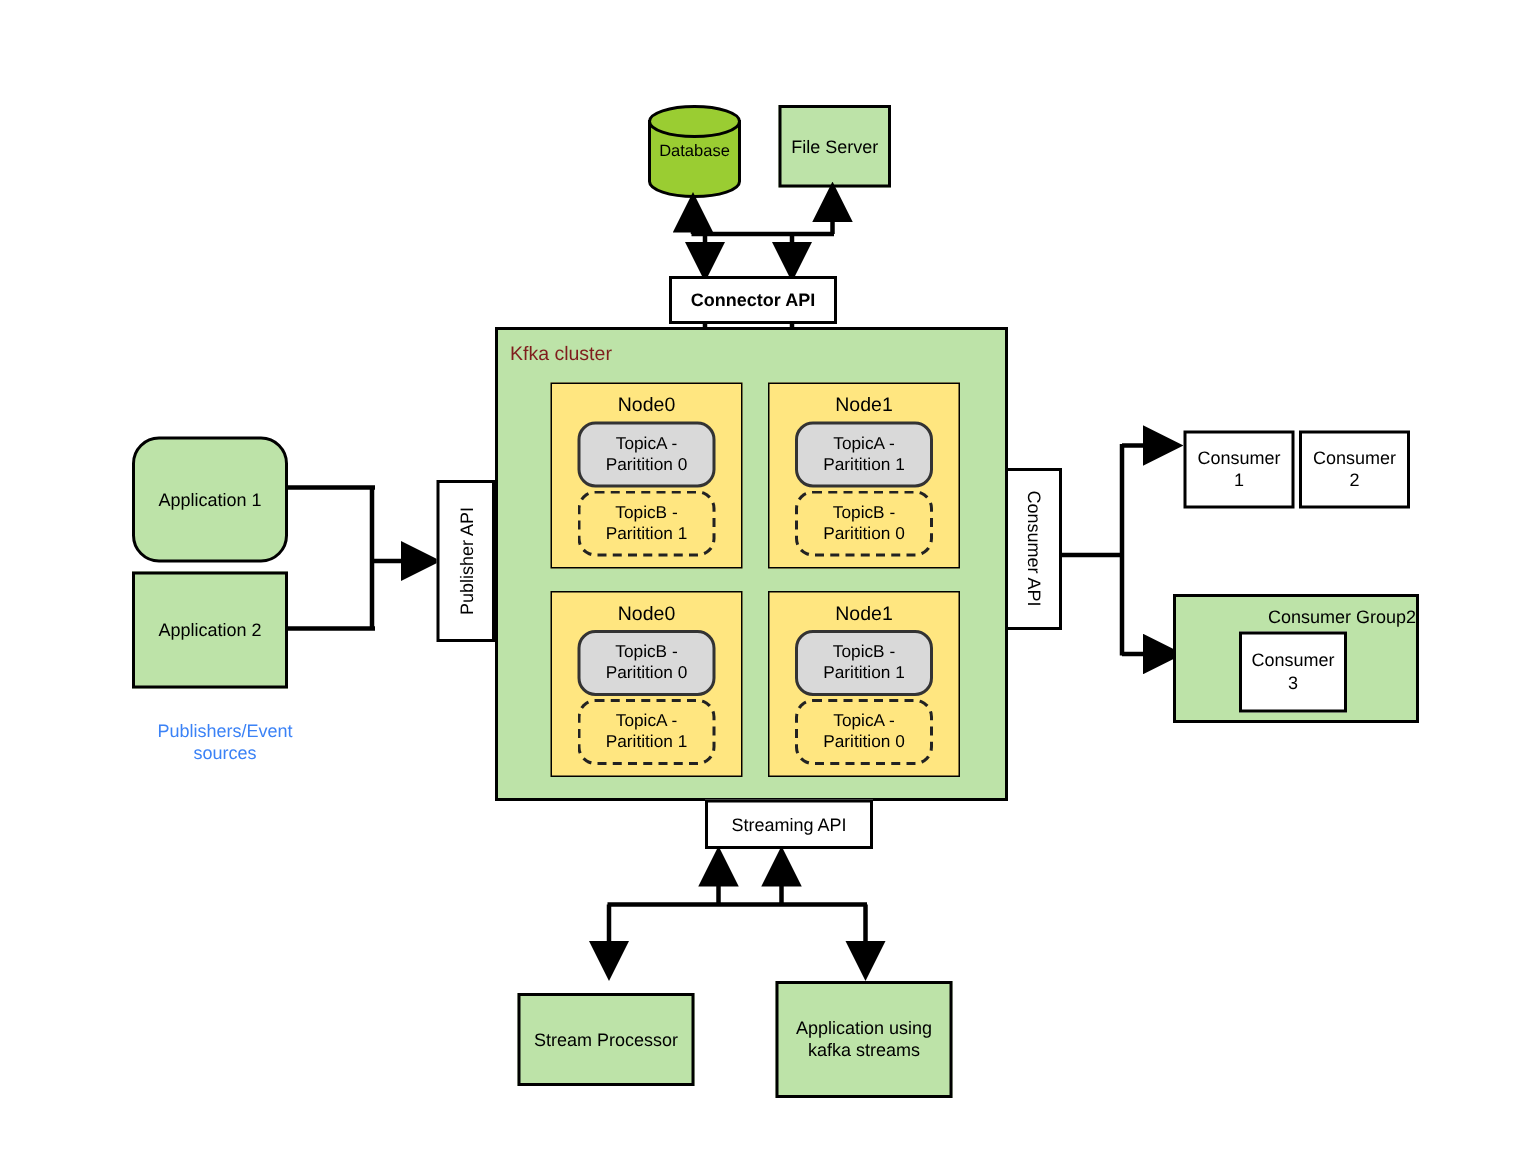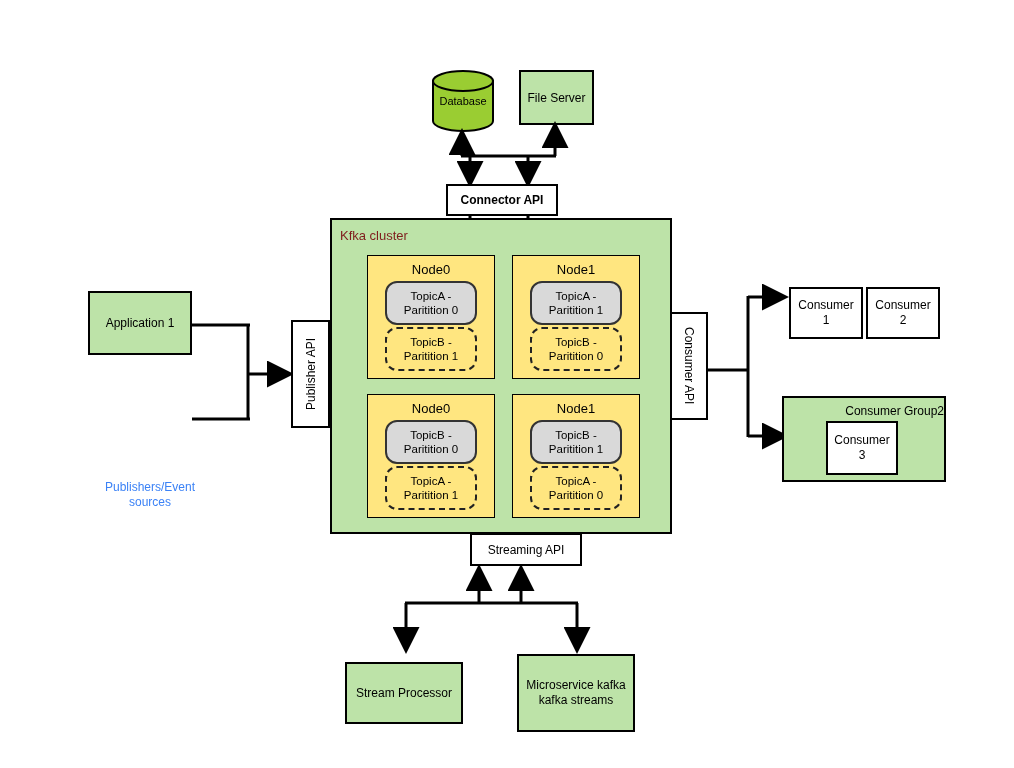--- a/index.html
+++ b/index.html
@@ -108,22 +108,25 @@
   </div>
   <div class="box gray-part t11 plain" style="left:530px;top:420px;width:92px;height:44px;flex-direction:column;">
     <span>TopicB -</span>
     <span>Paritition 1</span>
   </div>
   <div class="box dash-part t11 plain" style="left:530px;top:466px;width:92px;height:44px;flex-direction:column;">
     <span>TopicA -</span>
     <span>Paritition 0</span>
   </div>
 
-  <div class="box green t12" style="left:88px;top:291px;width:104px;height:64px;">
+  <div class="box green t12" style="left:88px;top:291px;width:104px;height:84px;border-radius:18px;">
     <span>Application 1</span>
+  </div>
+  <div class="box green t12" style="left:88px;top:381px;width:104px;height:78px;">
+    <span>Application 2</span>
   </div>
 
   <div class="lbl t12 plain" style="left:88px;top:480px;width:124px;text-align:center;">
     <div>Publishers/Event</div>
     <div>sources</div>
   </div>
 
   <svg class="arrow" style="left:0;top:0;width:1014px;height:768px;">
     <line x1="192" y1="325" x2="250" y2="325" stroke="#000" stroke-width="3"></line>
     <line x1="192" y1="419" x2="250" y2="419" stroke="#000" stroke-width="3"></line>
@@ -176,17 +179,17 @@
 
     <line x1="406" y1="603" x2="406" y2="648" stroke="#000" stroke-width="3" marker-end="url(#ah)"></line>
     <line x1="577" y1="603" x2="577" y2="648" stroke="#000" stroke-width="3" marker-end="url(#ah)"></line>
   </svg>
 
   <div class="box green t12" style="left:345px;top:662px;width:118px;height:62px;">
     <span>Stream Processor</span>
   </div>
 
   <div class="box green t12 plain" style="left:517px;top:654px;width:118px;height:78px;flex-direction:column;">
-    <span>Microservice kafka</span>
+    <span>Application using</span>
     <span>kafka streams</span>
   </div>
 
 </div>
 
 </body></html>

